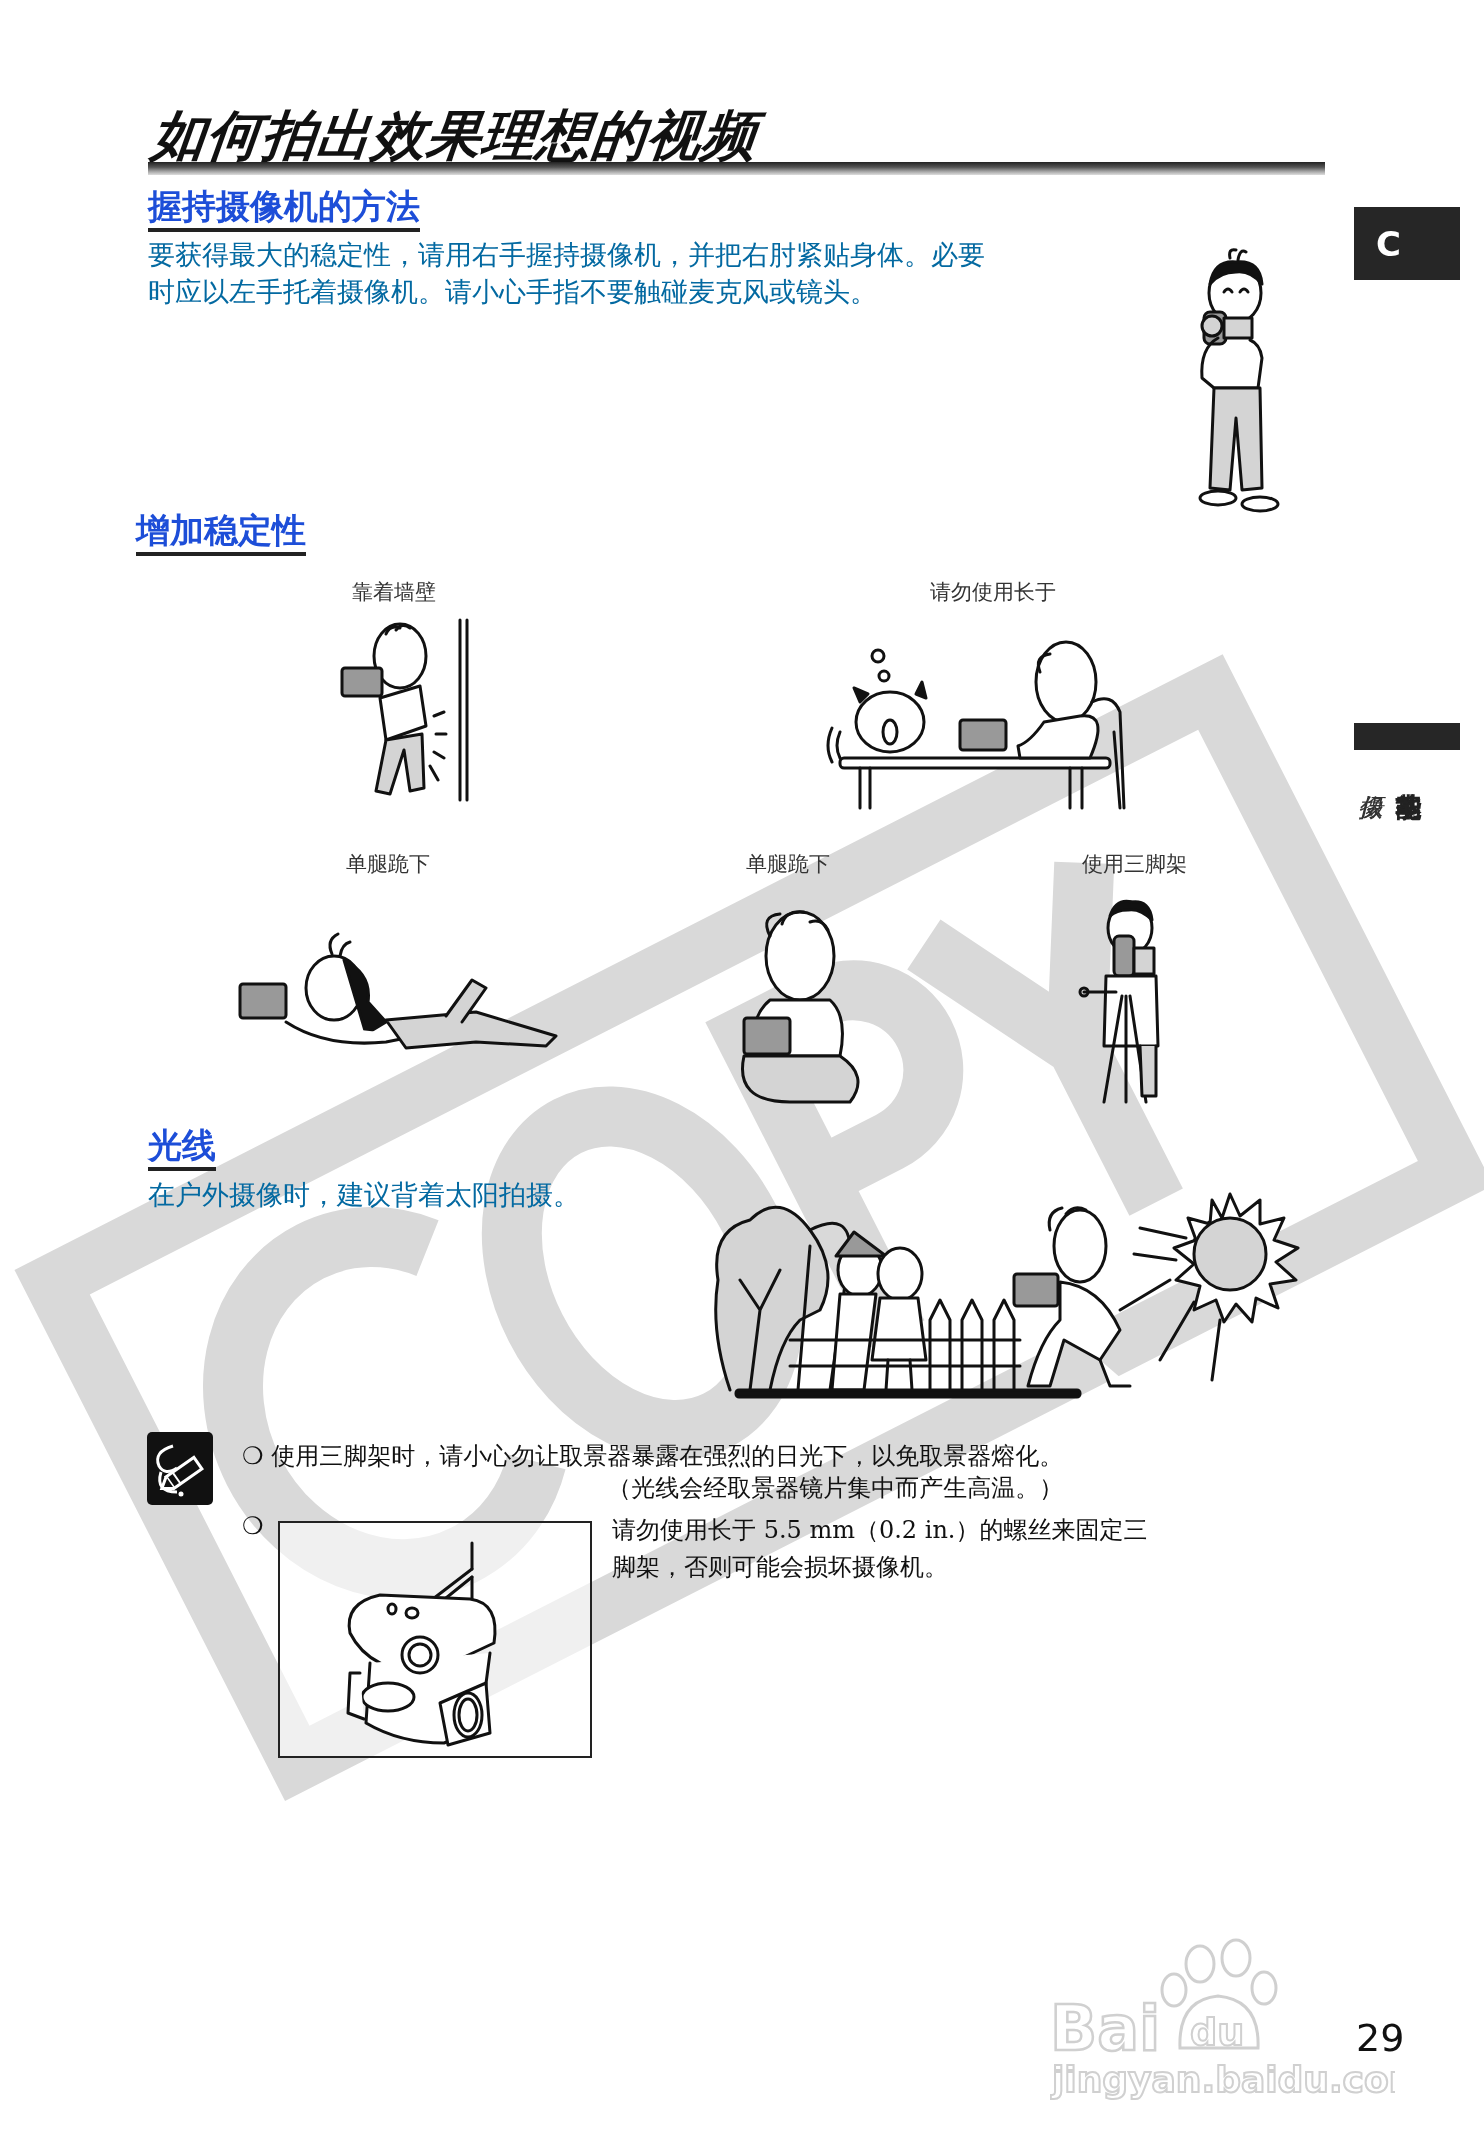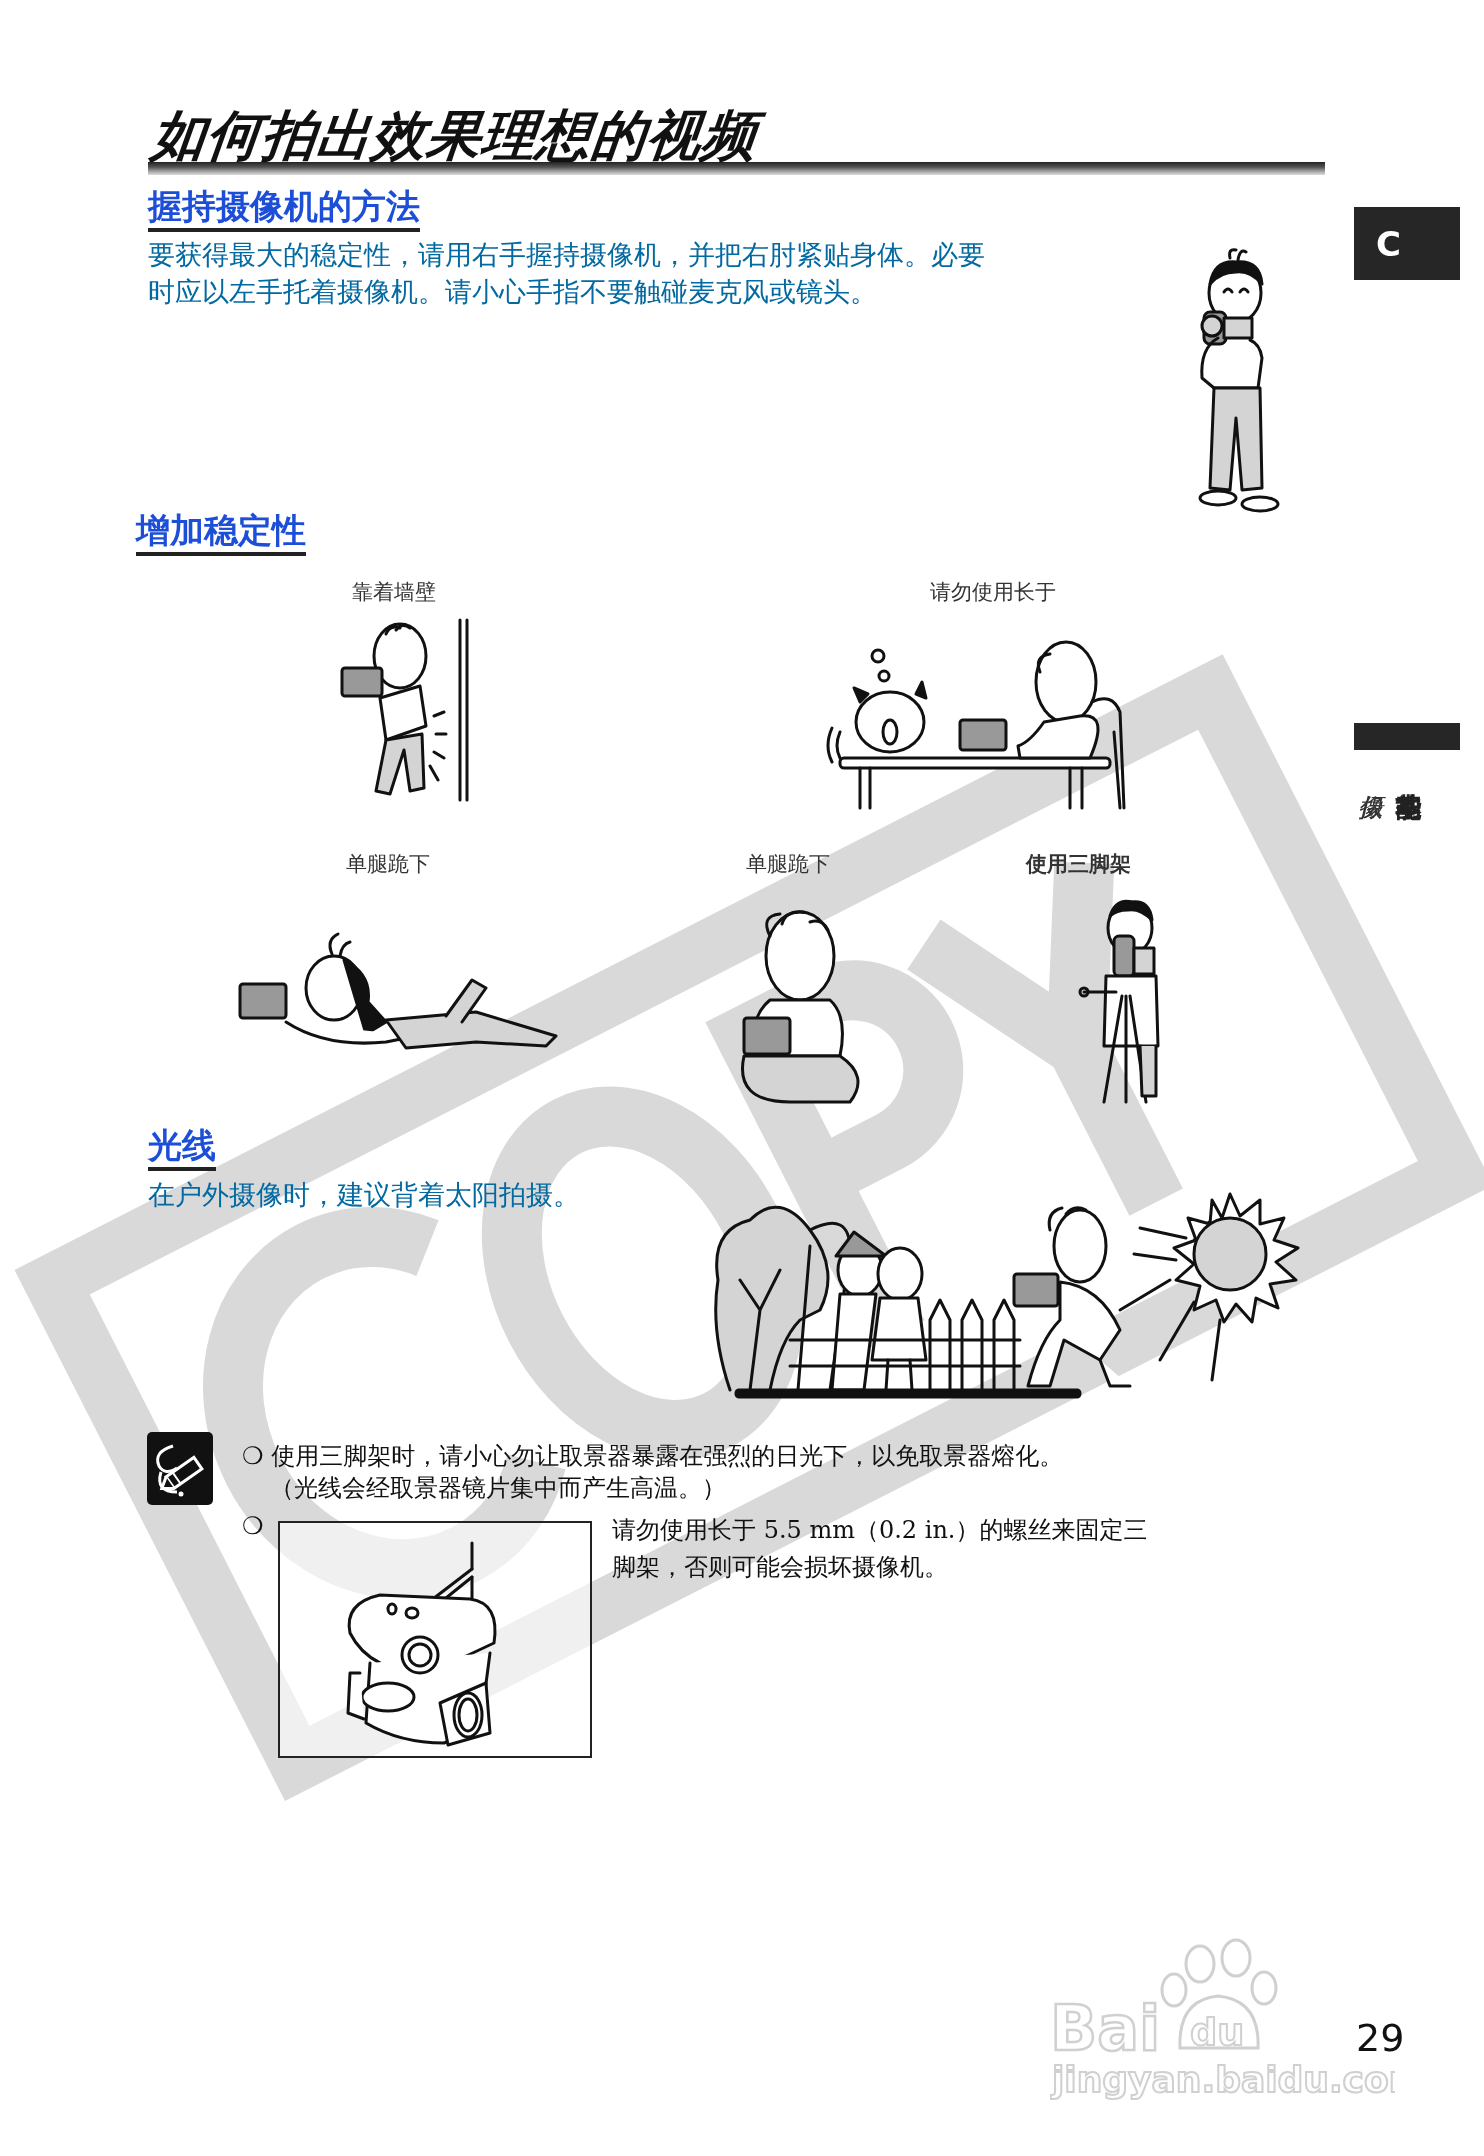--- a/index.html
+++ b/index.html
@@ -107,21 +107,21 @@
     <ellipse cx="28" cy="250" rx="18" ry="7" class="fill-w"></ellipse>
     <ellipse cx="70" cy="256" rx="18" ry="7" class="fill-w"></ellipse>
   </svg>
 
   <div class="abs h2" style="left:136px; top:510px;">增加稳定性</div>
 
   <div class="abs caption" style="left:352px; top:578px;">靠着墙壁</div>
   <div class="abs caption" style="left:930px; top:578px;">请勿使用长于</div>
   <div class="abs caption" style="left:346px; top:850px;">单腿跪下</div>
   <div class="abs caption" style="left:746px; top:850px;">单腿跪下</div>
-  <div class="abs caption" style="left:1026px; top:850px;font-weight:bold;">使用三脚架</div>
+  <div class="abs caption" style="left:1082px; top:850px;">使用三脚架</div>
 
   <svg class="ill" style="left:330px; top:616px;" width="160" height="190" viewBox="0 0 160 190">
     <line x1="130" y1="4" x2="130" y2="184"></line>
       <line x1="137" y1="4" x2="137" y2="184"></line>
     <ellipse cx="70" cy="40" rx="26" ry="32" class="fill-w"></ellipse>
     <path d="M56 18 q4 -10 14 -6 M66 14 q6 -8 14 -2"></path>
     <rect x="12" y="52" width="40" height="28" rx="3" class="fill-dg"></rect>
     <path d="M50 82 L90 70 L96 110 L56 124 Z" class="fill-w"></path>
     <path d="M56 124 L46 175 L60 178 L74 134 L80 175 L94 172 L92 118 Z" class="fill-g"></path>
     <path d="M104 100 l10 -4 M106 118 l10 0 M104 136 l10 6 M100 150 l8 14"></path>
@@ -224,21 +224,21 @@
       </g>
       <circle cx="34" cy="62" r="2.5" fill="#fff"></circle>
     </svg>
   </div>
 
   <div class="abs bullet" style="left:242px; top:1440px;">
     <div>
       <span>❍</span>
       <span>使用三脚架时，请小心勿让取景器暴露在强烈的日光下，以免取景器熔化。</span>
     </div>
-    <div style="padding-left:28px;">（光线会经取景器镜片集中而产生高温。）</div>
+    <div style="padding-left:28px;text-align:right;">（光线会经取景器镜片集中而产生高温。）</div>
   </div>
 
   <div class="abs bullet" style="left:242px; top:1512px;">
     <span>❍</span>
   </div>
 
   <div class="abs tripod-box">
     <svg width="310" height="233" viewBox="0 0 310 233" class="ill" style="position:static;">
       <line x1="192" y1="20" x2="192" y2="46"></line>
         <line x1="192" y1="54" x2="192" y2="80"></line>

